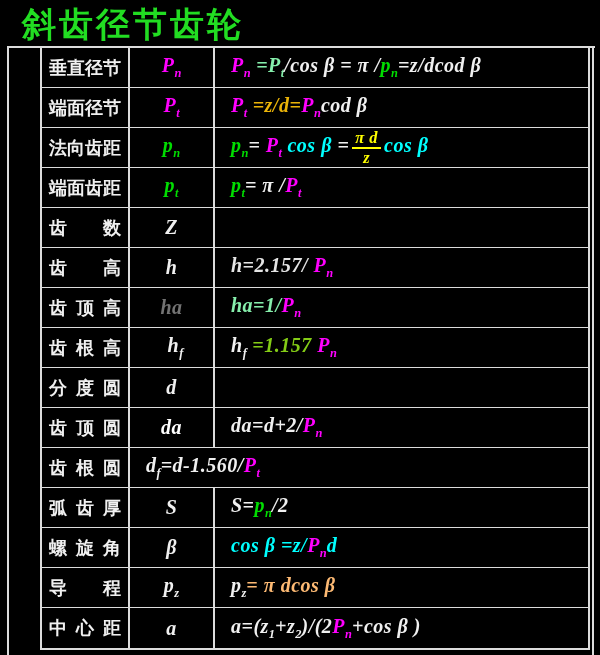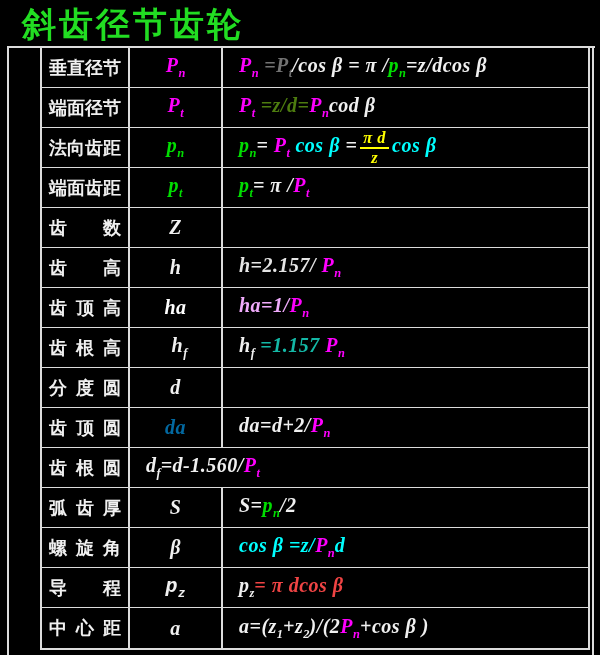--- a/index.html
+++ b/index.html
@@ -10,21 +10,21 @@
          letter-spacing:3px;color:var(--title);white-space:nowrap;}
   .frame-top{position:absolute;left:7px;top:46px;width:588px;height:2px;background:var(--grid);}
   .frame-left{position:absolute;left:7px;top:46px;width:2px;height:609px;background:var(--grid);}
   .frame-right{position:absolute;left:592px;top:46px;width:2px;height:609px;background:var(--grid);}
   .tbl{position:absolute;left:40px;top:46px;width:550px;box-sizing:border-box;
        border:2px solid var(--grid);}
   .row{display:flex;height:40px;box-sizing:border-box;border-bottom:1px solid var(--grid);}
   .row:last-child{border-bottom:none;}
   .cell{display:flex;align-items:center;box-sizing:border-box;}
   .c1{width:88px;border-right:2px solid var(--grid);padding:0 7px;}
-  .c2{width:93px;border-right:2px solid var(--grid);justify-content:center;}
+  .c2{width:85px;border-right:2px solid var(--grid);justify-content:center;}
   .c3{flex:1;padding-left:16px;overflow:hidden;}
   .name-inner{display:flex;width:100%;justify-content:space-between;
               color:var(--w);font-size:18px;font-weight:bold;line-height:1;}
   .segs{font-family:"Liberation Serif","DejaVu Serif",serif;font-style:italic;
         font-weight:bold;font-size:20px;white-space:pre;letter-spacing:0.5px;}
   .segs sub{font-size:0.62em;letter-spacing:0;}
   .frac{display:inline-flex;flex-direction:column;align-items:center;
         vertical-align:middle;font-size:0.82em;line-height:1.05;margin:0 3px;}
   .frac .num{border-bottom:2px solid currentColor;padding:0 3px;}
 </style>
@@ -43,37 +43,37 @@
             <span>垂</span>
             <span>直</span>
             <span>径</span>
             <span>节</span>
           </span>
         </div>
         <div class="cell c2">
           <span class="segs"><span style="color: rgb(255, 0, 255);">P<sub>n</sub></span></span>
         </div>
         <div class="cell c3">
-          <span class="segs"><span style="color: rgb(255, 0, 255);">P<sub>n</sub></span><span style="color: #737373;"> =P<sub>t</sub></span><span style="color: rgb(240, 240, 240);">/cos β = π /</span><span style="color: rgb(0, 221, 0);">p<sub>n</sub></span><span style="color: rgb(240, 240, 240);">=z/dcos β</span></span>
+          <span class="segs"><span style="color: rgb(255, 0, 255);">P<sub>n</sub></span><span style="color: #86efac;"> =P<sub>t</sub></span><span style="color: rgb(240, 240, 240);">/cos β = π /</span><span style="color: rgb(0, 221, 0);">p<sub>n</sub></span><span style="color: rgb(240, 240, 240);">=z/dcod β</span></span>
         </div>
       </div>
       <div class="row">
         <div class="cell c1">
           <span class="name-inner">
             <span>端</span>
             <span>面</span>
             <span>径</span>
             <span>节</span>
           </span>
         </div>
         <div class="cell c2">
           <span class="segs"><span style="color: rgb(255, 0, 255);">P<sub>t</sub></span></span>
         </div>
         <div class="cell c3">
-          <span class="segs"><span style="color: rgb(255, 0, 255);">P<sub>t</sub></span><span style="color: #4d7c0f;"> =z/d=</span><span style="color: rgb(255, 0, 255);">P<sub>n</sub></span><span style="color: rgb(240, 240, 240);">cod β</span></span>
+          <span class="segs"><span style="color: rgb(255, 0, 255);">P<sub>t</sub></span><span style="color: #eab308;"> =z/d=</span><span style="color: rgb(255, 0, 255);">P<sub>n</sub></span><span style="color: rgb(240, 240, 240);">cod β</span></span>
         </div>
       </div>
       <div class="row">
         <div class="cell c1">
           <span class="name-inner">
             <span>法</span>
             <span>向</span>
             <span>齿</span>
             <span>距</span>
           </span>
@@ -128,39 +128,39 @@
       </div>
       <div class="row">
         <div class="cell c1">
           <span class="name-inner">
             <span>齿</span>
             <span>顶</span>
             <span>高</span>
           </span>
         </div>
         <div class="cell c2">
-          <span class="segs"><span style="color: #ffffff;">ha</span></span>
-        </div>
-        <div class="cell c3">
-          <span class="segs"><span style="color: #f0abfc; text-align: right;">ha=1/</span><span style="color: rgb(255, 0, 255);">P<sub>n</sub></span></span>
+          <span class="segs"><span style="color: #737373;">ha</span></span>
+        </div>
+        <div class="cell c3">
+          <span class="segs"><span style="color: #86efac; text-align: right;">ha=1/</span><span style="color: rgb(255, 0, 255);">P<sub>n</sub></span></span>
         </div>
       </div>
       <div class="row">
         <div class="cell c1">
           <span class="name-inner">
             <span>齿</span>
             <span>根</span>
             <span>高</span>
           </span>
         </div>
         <div class="cell c2">
           <span class="segs"><span style="color: rgb(240, 240, 240); margin-left: 8px;">h<sub>f</sub></span></span>
         </div>
         <div class="cell c3">
-          <span class="segs"><span style="color: rgb(240, 240, 240);">h<sub>f</sub></span><span style="color: #14b8a6;"> =1.157 </span><span style="color: rgb(255, 0, 255);">P<sub>n</sub></span></span>
+          <span class="segs"><span style="color: rgb(240, 240, 240);">h<sub>f</sub></span><span style="color: #84cc16;"> =1.157 </span><span style="color: rgb(255, 0, 255);">P<sub>n</sub></span></span>
         </div>
       </div>
       <div class="row">
         <div class="cell c1">
           <span class="name-inner">
             <span>分</span>
             <span>度</span>
             <span>圆</span>
           </span>
         </div>
@@ -170,21 +170,21 @@
       </div>
       <div class="row">
         <div class="cell c1">
           <span class="name-inner">
             <span>齿</span>
             <span>顶</span>
             <span>圆</span>
           </span>
         </div>
         <div class="cell c2">
-          <span class="segs"><span style="color: #0369a1;">da</span></span>
+          <span class="segs"><span style="color: #ffffff;">da</span></span>
         </div>
         <div class="cell c3">
           <span class="segs"><span style="color: rgb(240, 240, 240);">da=d+2/</span><span style="color: rgb(255, 0, 255);">P<sub>n</sub></span></span>
         </div>
       </div>
       <div class="row">
         <div class="cell c1">
           <span class="name-inner">
             <span>齿</span>
             <span>根</span>
@@ -226,24 +226,24 @@
         </div>
       </div>
       <div class="row">
         <div class="cell c1">
           <span class="name-inner">
             <span>导</span>
             <span>程</span>
           </span>
         </div>
         <div class="cell c2">
-          <span class="segs"><span style="color: rgb(240, 240, 240); font-family: Liberation Mono, monospace;">p<sub>z</sub></span></span>
-        </div>
-        <div class="cell c3">
-          <span class="segs"><span style="color: rgb(240, 240, 240);">p<sub>z</sub></span><span style="color: #ef4444;">= π dcos β</span></span>
+          <span class="segs"><span style="color: rgb(240, 240, 240);">p<sub>z</sub></span></span>
+        </div>
+        <div class="cell c3">
+          <span class="segs"><span style="color: rgb(240, 240, 240);">p<sub>z</sub></span><span style="color: #fdba74;">= π dcos β</span></span>
         </div>
       </div>
       <div class="row">
         <div class="cell c1">
           <span class="name-inner">
             <span>中</span>
             <span>心</span>
             <span>距</span>
           </span>
         </div>

